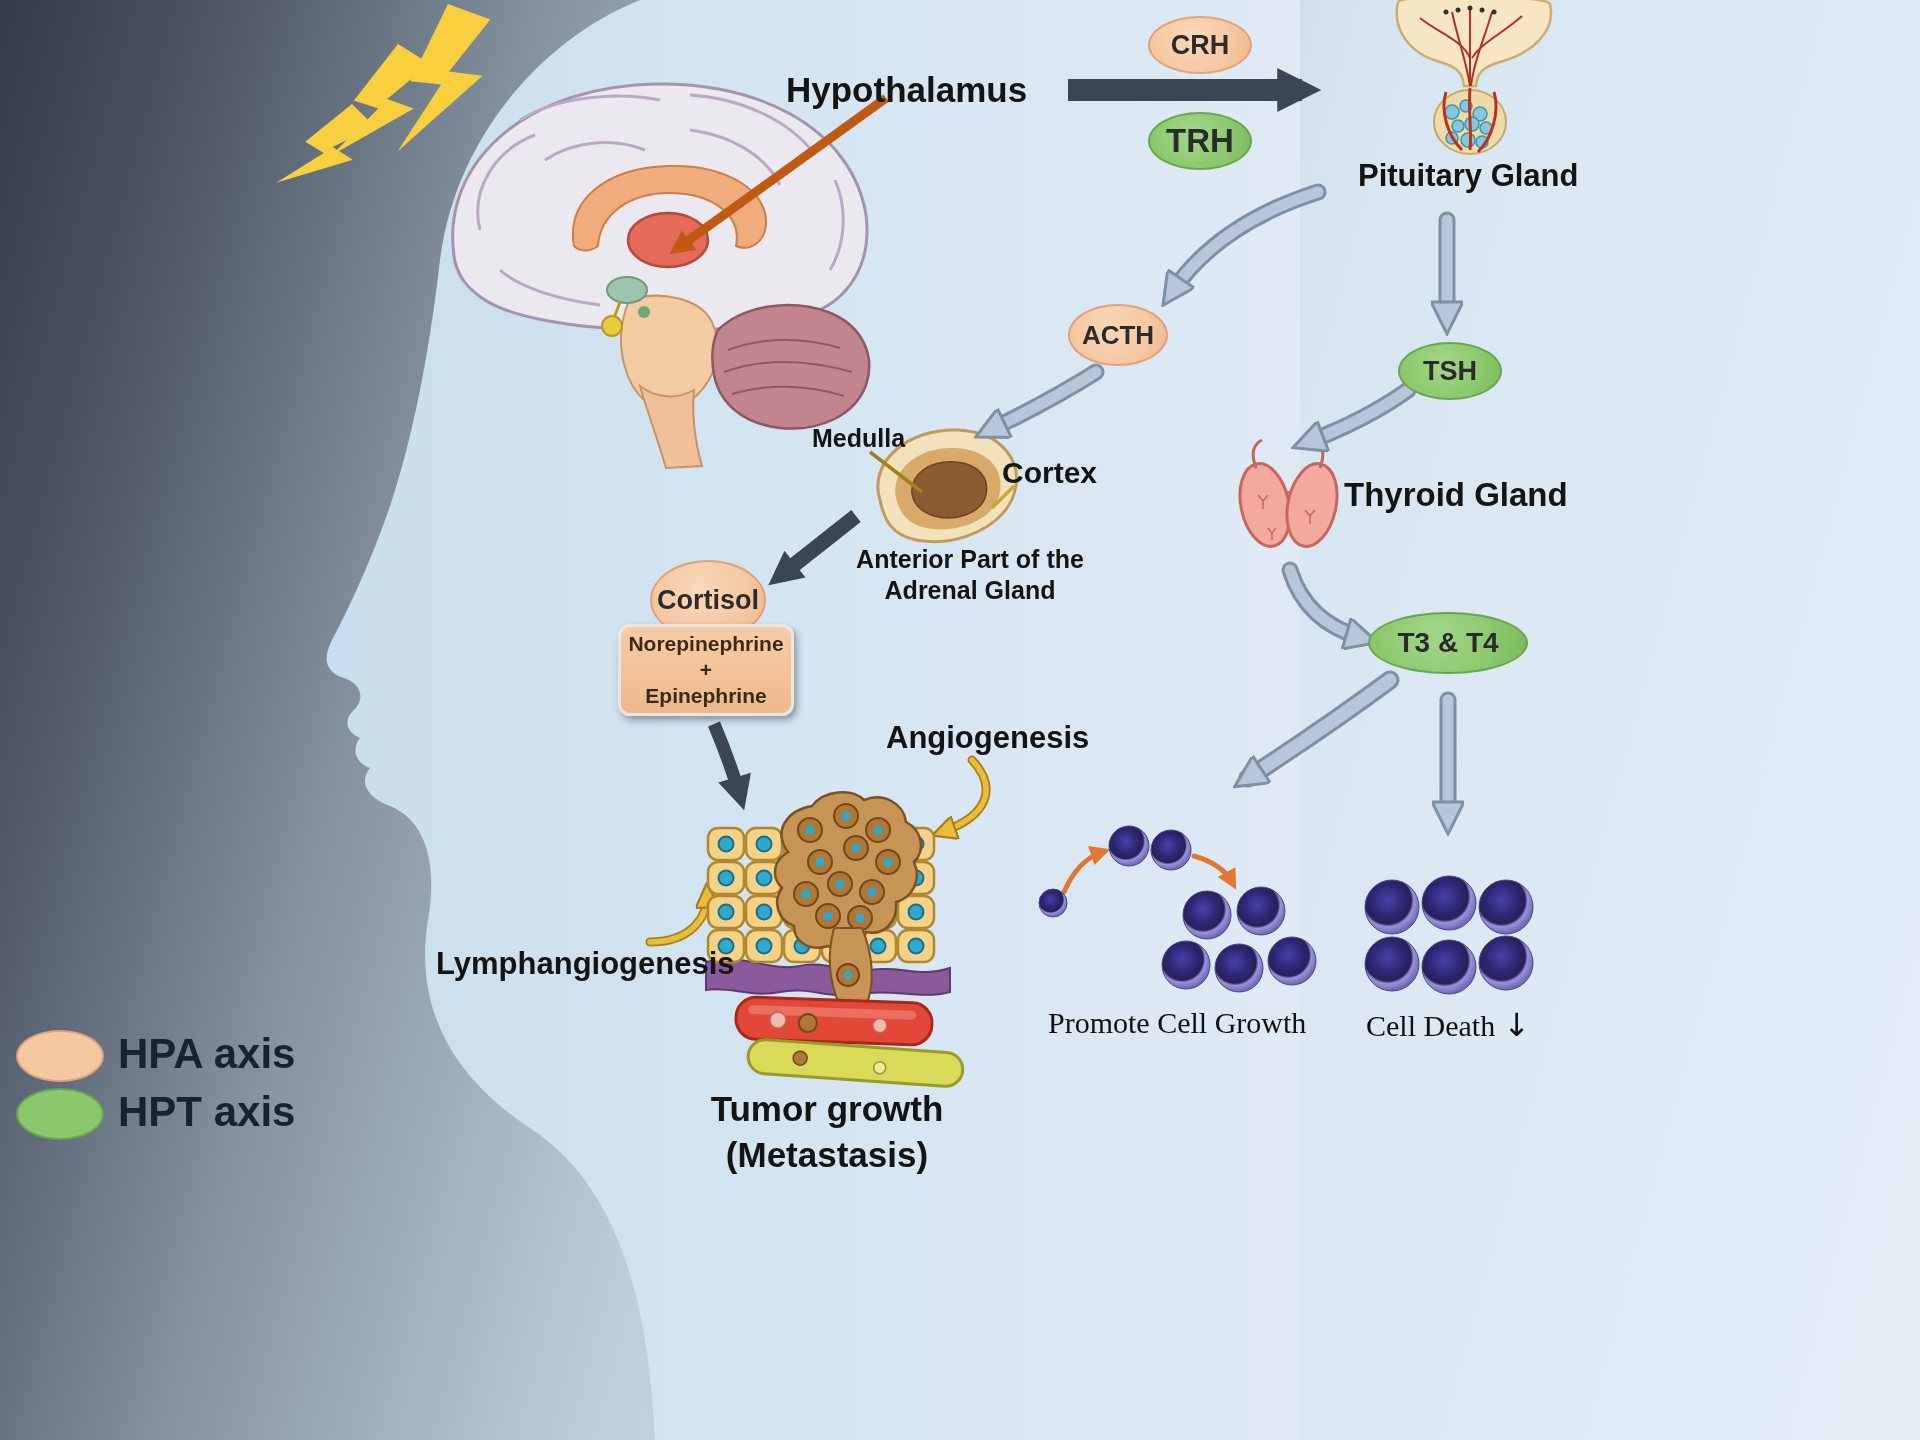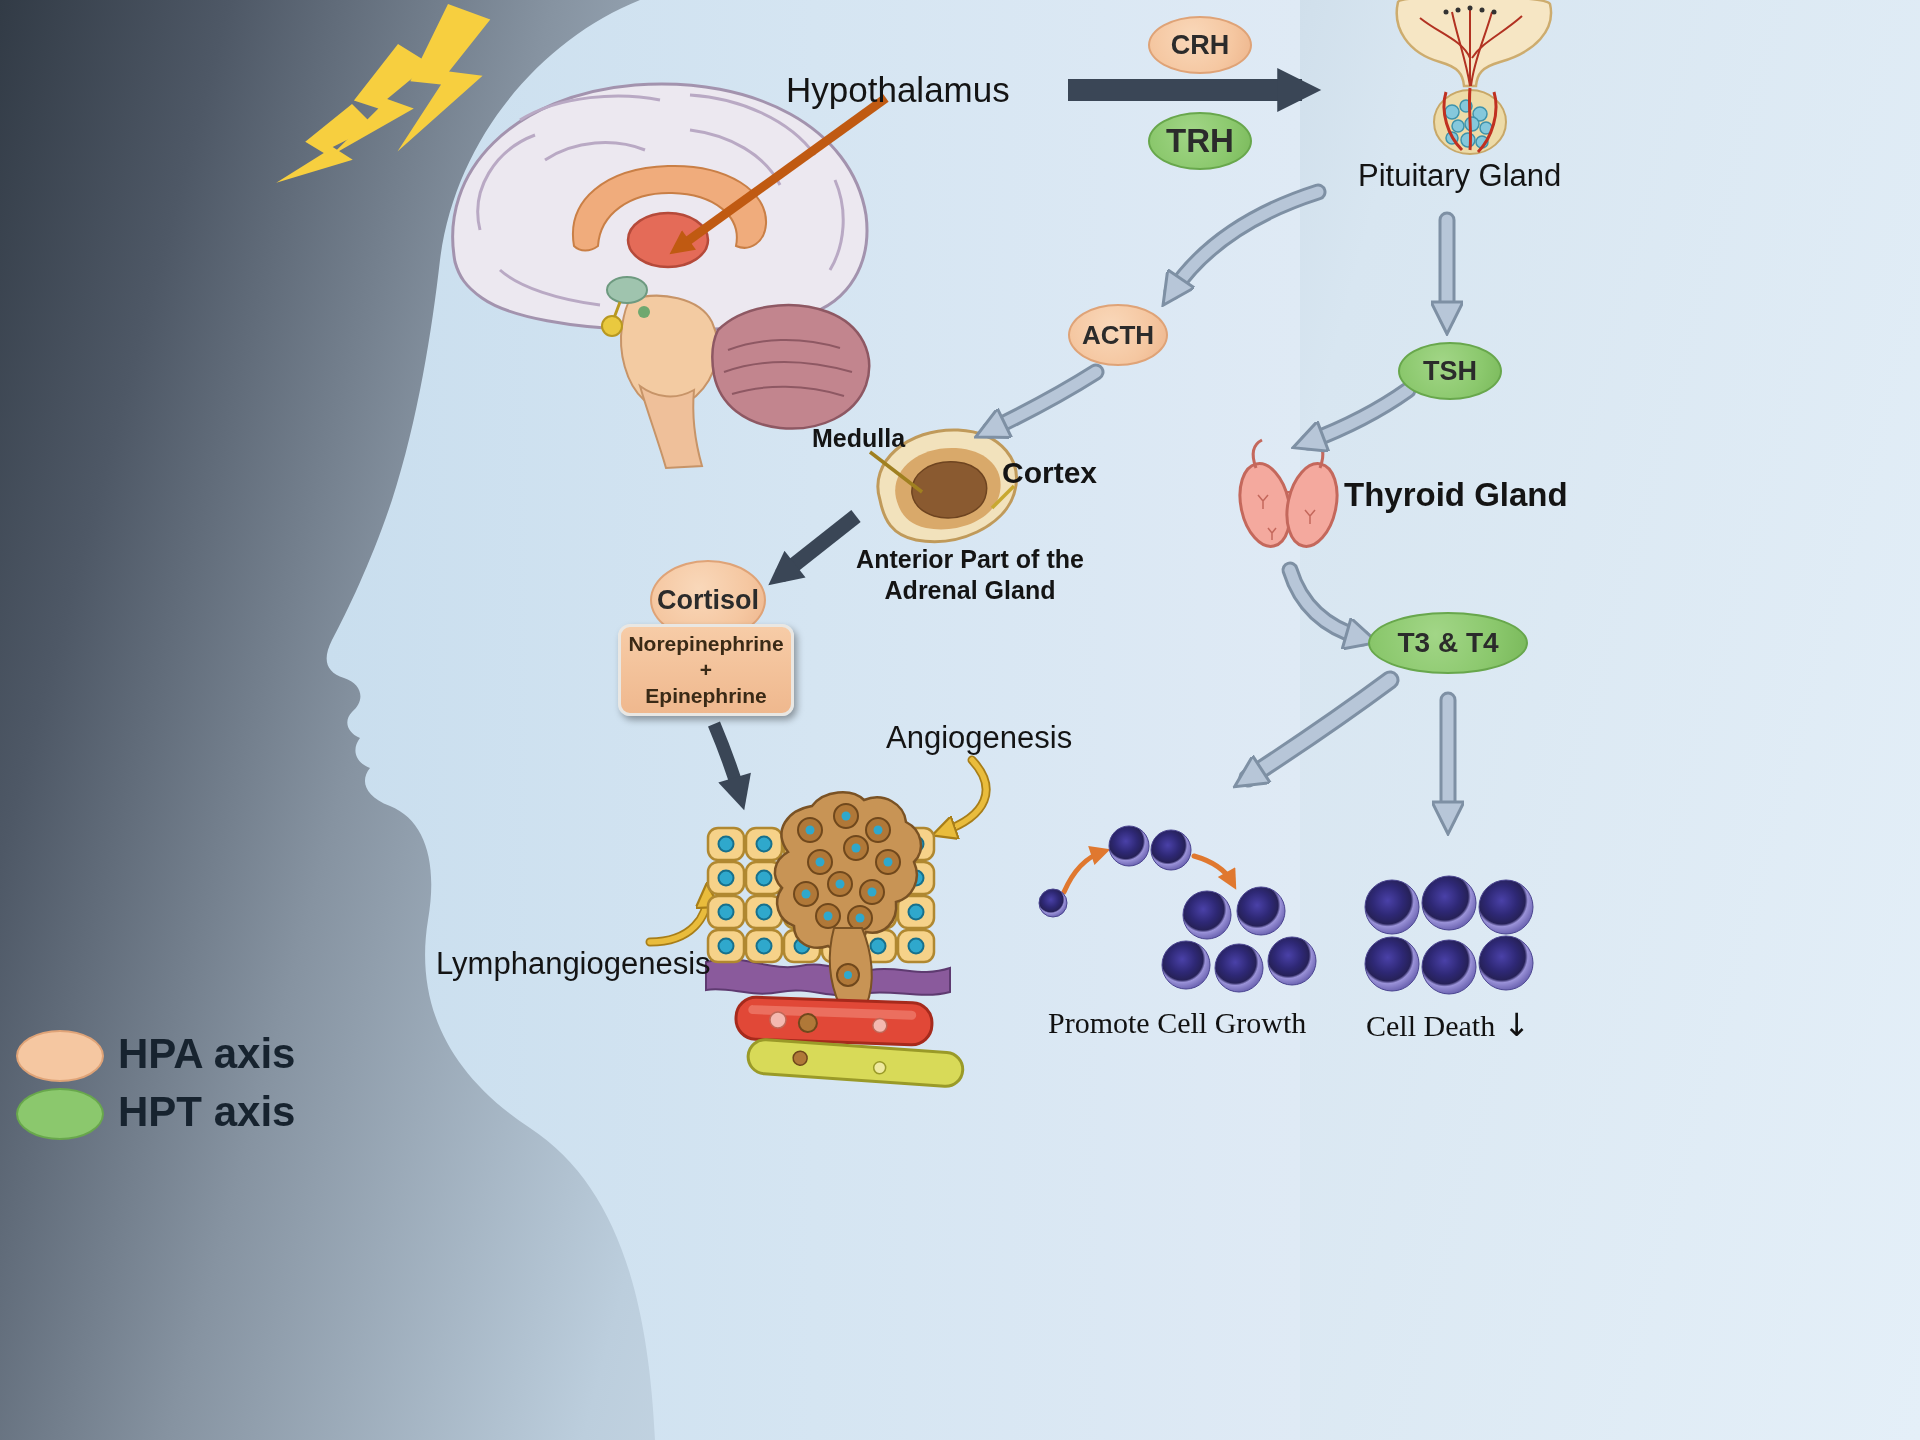--- a/index.html
+++ b/index.html
@@ -3,21 +3,21 @@
 <meta charset="utf-8">
 <style>
   * { box-sizing: border-box; margin: 0; padding: 0; }
   html,body { width:1920px; height:1440px; overflow:hidden; }
   body { font-family:"Liberation Sans", sans-serif; }
   #canvas {
     position:relative; width:1920px; height:1440px;
     background: linear-gradient(105deg,#323B46 0%,#4E5866 10%,#8693A1 24%,#BCCEDD 42%,#D8E6F1 62%,#E4EFF8 100%);
   }
   svg.art { position:absolute; left:0; top:0; z-index:1; }
-  .lbl { position:absolute; z-index:3; color:#141414; font-weight:400; white-space:nowrap; }
+  .lbl { position:absolute; z-index:3; color:#141414; font-weight:700; white-space:nowrap; }
   .lbl.bold { font-weight:700; }
   .serif { font-family:"Liberation Serif", serif; font-weight:400; }
   .node { position:absolute; z-index:3; display:flex; align-items:center; justify-content:center;
           border-radius:50%; font-weight:600; color:#2B2B2B; text-align:center; }
   .peach { background: radial-gradient(circle at 42% 35%, #F9D5B5, #F5C7A1 60%, #EBB astenia); }
   .peach { background: radial-gradient(circle at 42% 35%, #F9D5B5 0%, #F5C7A1 55%, #ECB astenia); }
   
   .peach { background:#F5C7A1; background: radial-gradient(circle at 42% 35%, #F9D8BA 0%, #F5C7A1 60%, #EDB48B 100%); border:2px solid #DFA377; }
   .green { background:#8BC86D; background: radial-gradient(circle at 42% 35%, #A2D687 0%, #8BC86D 60%, #79B85A 100%); border:2px solid #68A74C; }
   #title { left:133px; top:20px; font-size:58px; letter-spacing:3px; color:#FFFFFF; font-weight:500; z-index:3; position:absolute; }
@@ -343,20 +343,24 @@
   <div>Epinephrine</div>
 </div>
 
 <div class="lbl" id="lbl-thyroid">Thyroid Gland</div>
 
 <div class="node green" id="node-t3t4">T3 &amp; T4</div>
 
 <div class="lbl" id="lbl-angiogenesis">Angiogenesis</div>
 <div class="lbl" id="lbl-lymphangiogenesis">Lymphangiogenesis</div>
 
+<div id="tumor-caption">
+  <div>Tumor growth</div>
+  <div>(Metastasis)</div>
+</div>
 
 <div class="lbl serif" id="lbl-promote">Promote Cell Growth</div>
 
 <div class="lbl serif" id="lbl-celldeath">
   <span>Cell Death</span><span class="arrow">↓</span>
 </div>
 
 <div class="legend-ellipse" id="legend-hpa-ellipse"></div>
 <div class="legend-label" id="legend-hpa-label">HPA axis</div>
 <div class="legend-ellipse" id="legend-hpt-ellipse"></div>

